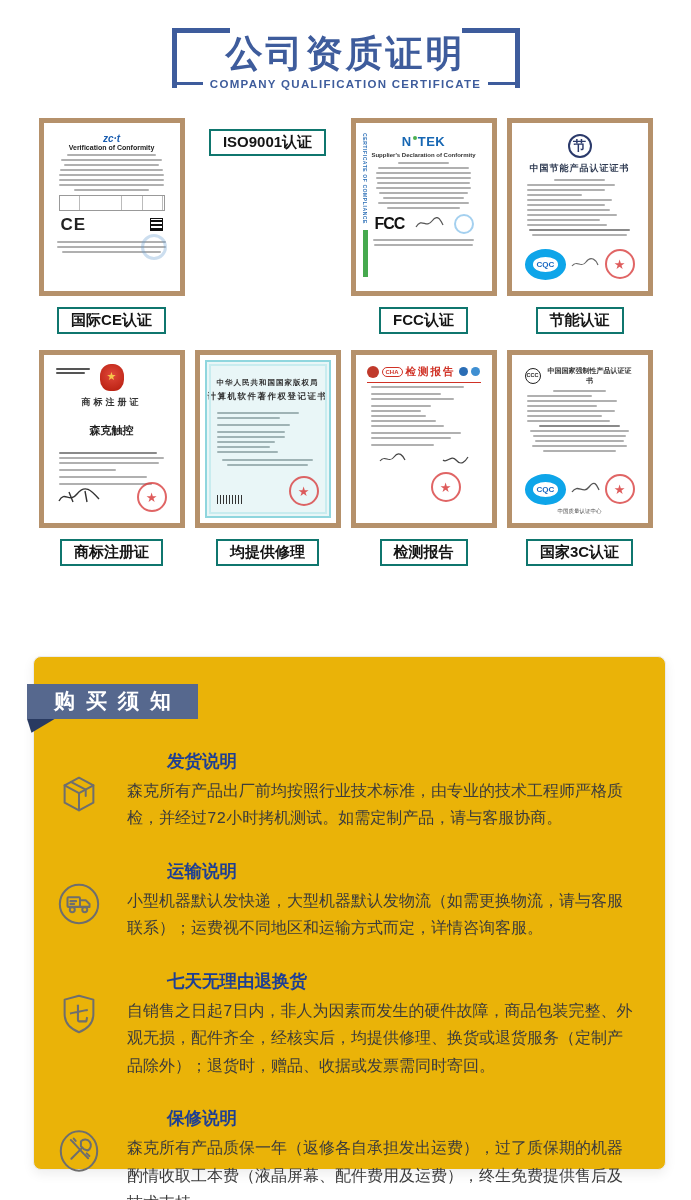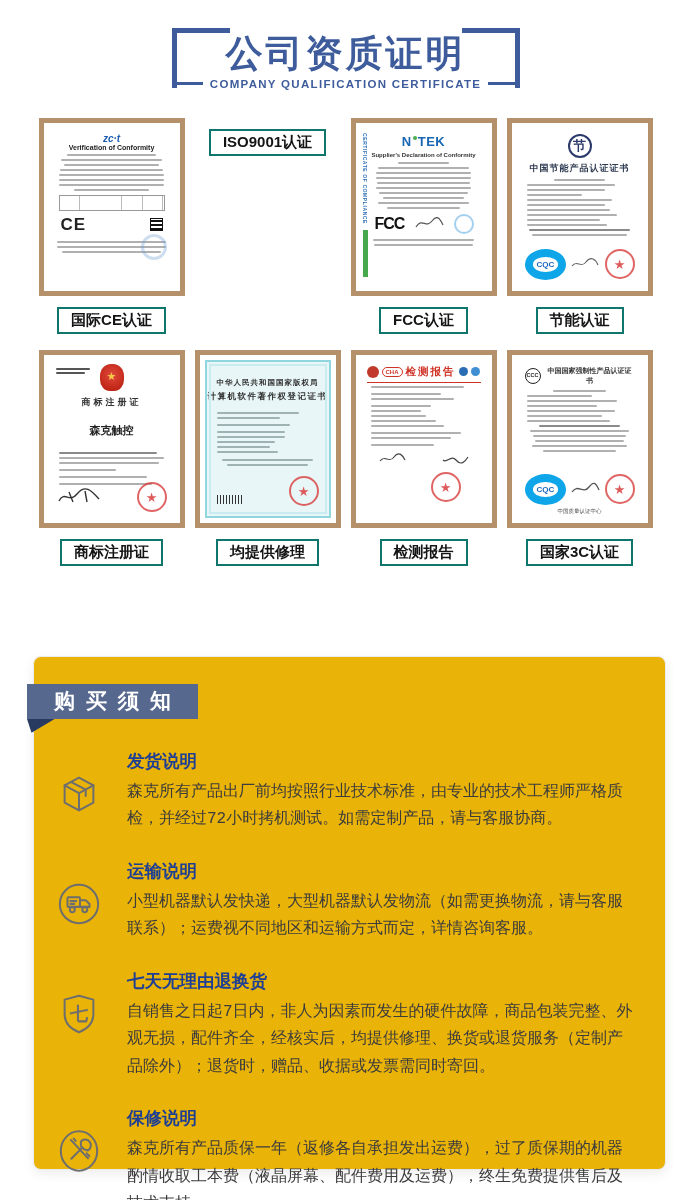--- a/index.html
+++ b/index.html
@@ -94,21 +94,21 @@
   .c-ccc-title { font-size:7px; font-weight:bold; color:#333; }
   .c-ccc-foot { position:absolute; left:0; right:0; bottom:3px; font-size:5.5px; color:#444; }
 
   
   .notice-card { position:relative; width:633px; margin:90px 0 0 33px; background:#eab308; border:1px solid #ececec; border-radius:8px; box-shadow:0 4px 12px rgba(0,0,0,.07); padding:92px 30px 6px 22px; height:514px; }
   .ribbon { position:absolute; left:-7px; top:27px; height:35px; display:flex; align-items:center; background:#56688e; color:#fff; font-size:21px; font-weight:bold; letter-spacing:11px; padding:0 16px 0 27px; }
   .ribbon-fold { position:absolute; left:-7px; top:62px; width:28px; height:14px; background:#293a61; clip-path:polygon(0 0,100% 0,16% 100%); }
 
   .n-section { display:grid; grid-template-columns:56px 1fr; column-gap:15px; margin-bottom:25px; }
   .n-icon { margin-top:22px; }
-  .n-title { font-size:17.5px; font-weight:bold; color:#1e3f93; margin-bottom:6px; }
+  .n-title { font-size:17.5px; font-weight:bold; color:#1e3f93; margin-bottom:6px;margin-left:40px; }
   .n-body { font-size:16px; color:#3c3c3c; line-height:1.72;font-family:Liberation Mono, monospace; }
   .gicon { stroke:#6e6e6e; fill:none; stroke-width:2.1; stroke-linecap:round; stroke-linejoin:round; }
 </style>
 </head>
 <body>
 
 <div class="qheader">
   <div class="qh-inner">
     <span class="qh-bracket qh-bl"></span>
     <div class="qh-title">公司资质证明</div>

